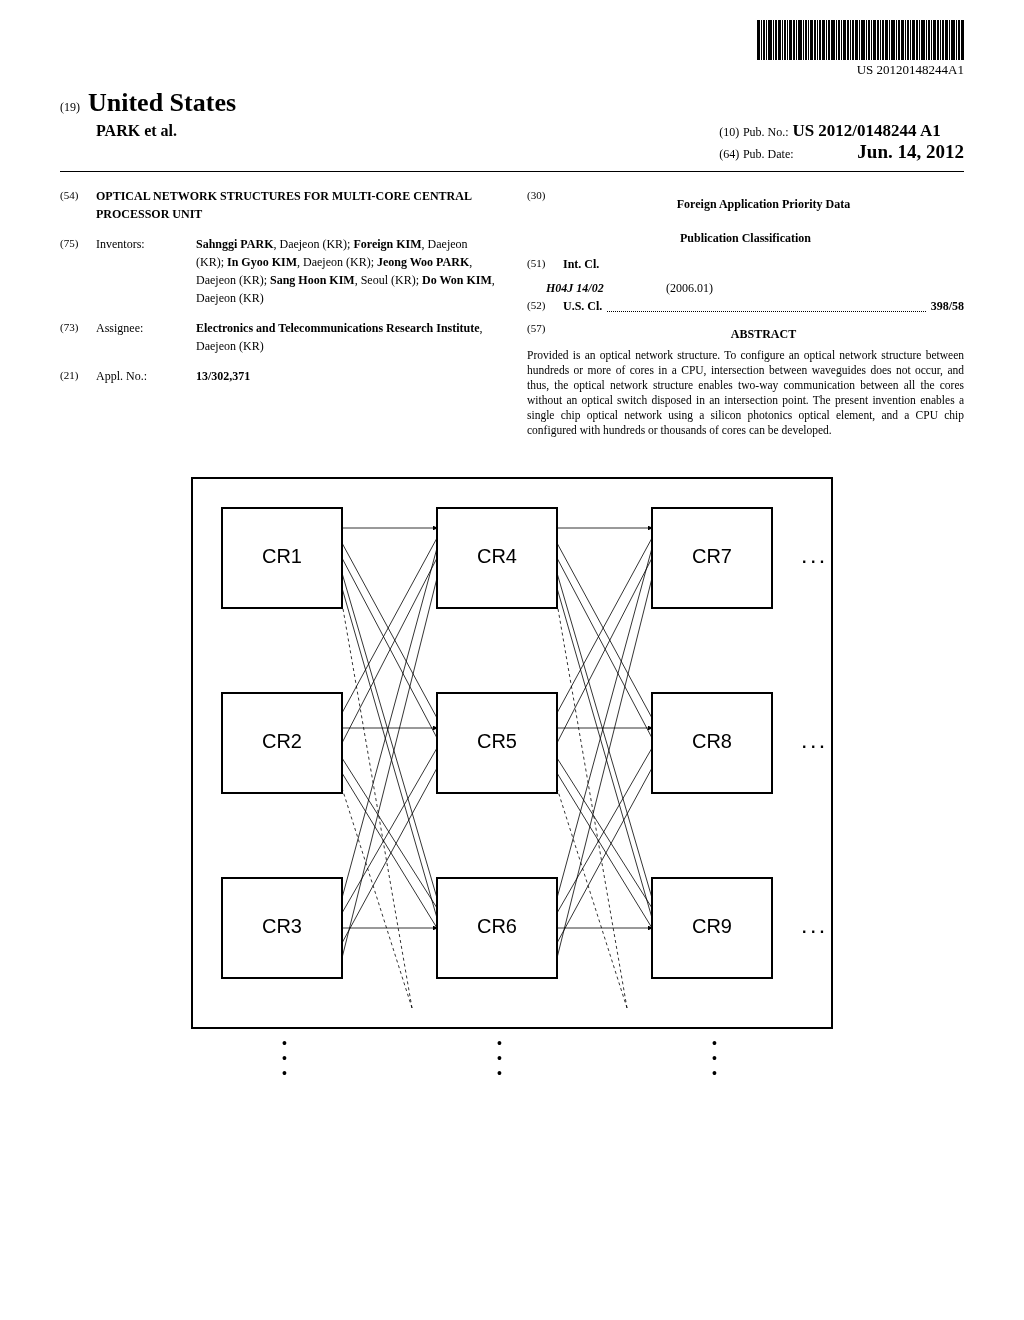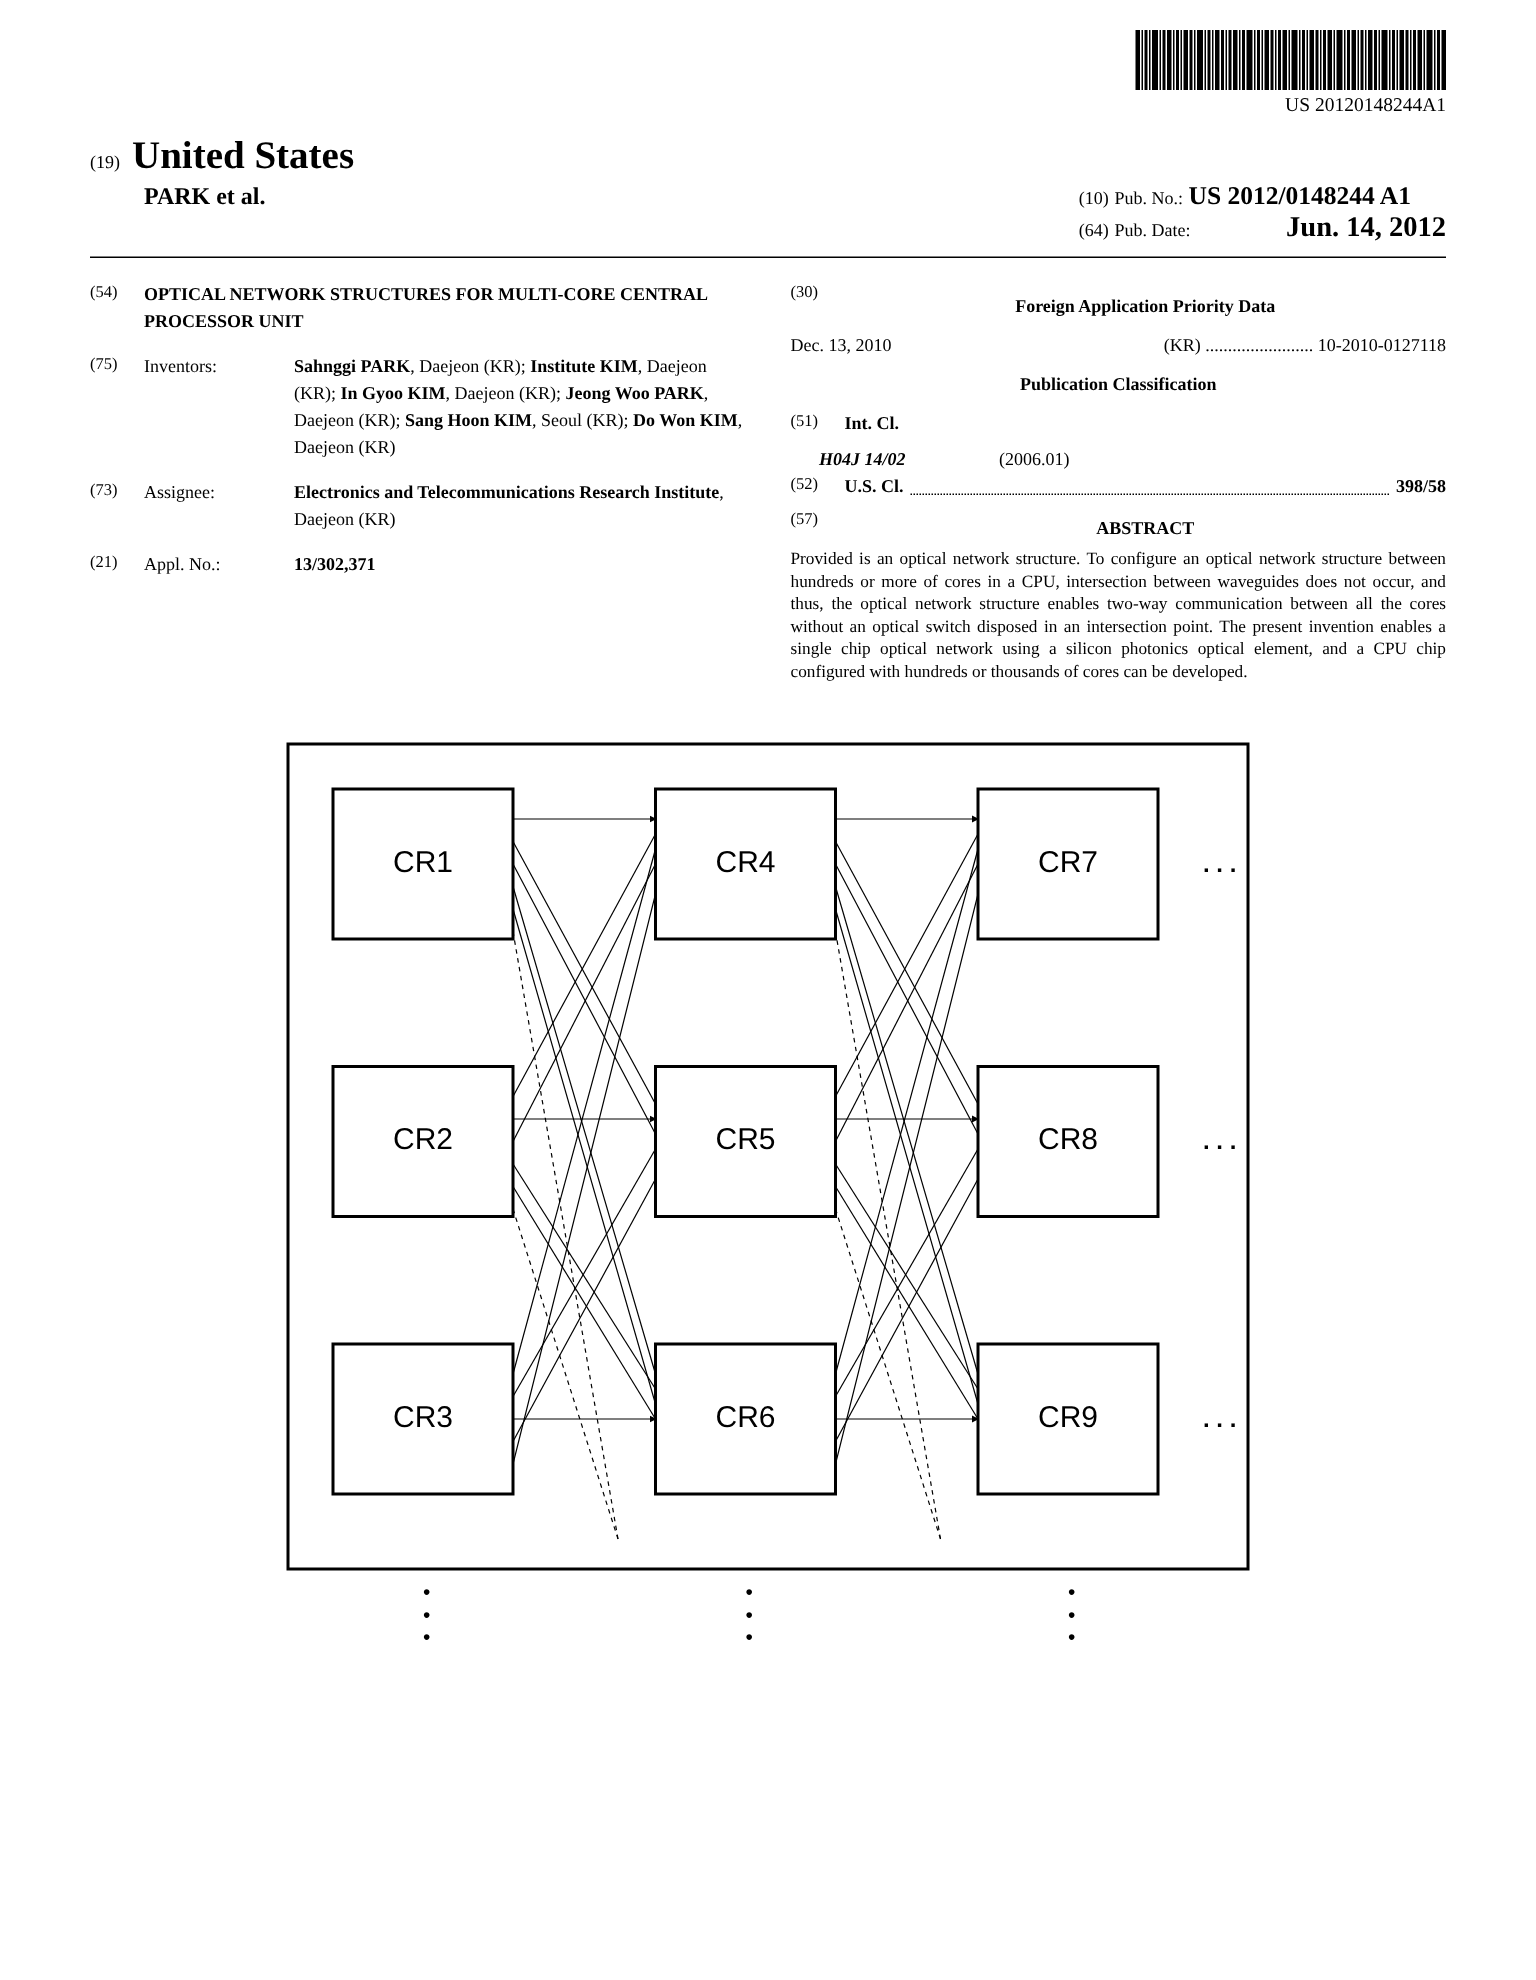--- a/index.html
+++ b/index.html
@@ -164,46 +164,38 @@
 
 <div class="content-cols">
   <div class="col">
     <div class="field-row">
       <span class="field-code">(54)</span>
       <span class="title-bold">OPTICAL NETWORK STRUCTURES FOR MULTI-CORE CENTRAL PROCESSOR UNIT</span>
     </div>
     <div class="field-row">
       <span class="field-code">(75)</span>
       <span class="field-label">Inventors:</span>
-      <span class="field-value inventor-list"><b>Sahnggi PARK</b>, Daejeon (KR); <b>Institute KIM</b>, Daejeon (KR); <b>In Gyoo KIM</b>, Daejeon (KR); <b>Jeong Woo PARK</b>, Daejeon (KR); <b>Sang Hoon KIM</b>, Seoul (KR); <b>Do Won KIM</b>, Daejeon (KR)</span>
+      <span class="field-value inventor-list"><b>Sahnggi PARK</b>, Daejeon (KR); <b>Foreign KIM</b>, Daejeon (KR); <b>In Gyoo KIM</b>, Daejeon (KR); <b>Jeong Woo PARK</b>, Daejeon (KR); <b>Sang Hoon KIM</b>, Seoul (KR); <b>Do Won KIM</b>, Daejeon (KR)</span>
     </div>
     <div class="field-row">
       <span class="field-code">(73)</span>
       <span class="field-label">Assignee:</span>
       <span class="field-value assignee-val"><b><span>Electronics and Telecommunications Research Institute</span></b>, <span>Daejeon (KR)</span></span>
     </div>
     <div class="field-row">
       <span class="field-code">(21)</span>
       <span class="field-label">Appl. No.:</span>
       <span class="field-value appl-no">13/302,371</span>
     </div>
   </div>
 
   <div class="col">
     <div style="display:flex;">
       <span class="field-code">(30)</span>
       <span class="section-center" style="flex:1;">Foreign Application Priority Data</span>
-    </div>
-    <div class="priority-row">
-      <span>Dec. 13, 2010</span>
-      <span>
-        <span>(KR)</span>
-        <span>........................</span>
-        <span>10-2010-0127118</span>
-      </span>
     </div>
     <div class="section-center">Publication Classification</div>
     <div class="class-row">
       <span class="class-code">(51)</span>
       <span class="class-label">Int. Cl.</span>
     </div>
     <div class="int-cl-row">
       <span class="int-cl-code">H04J 14/02</span>
       <span>(2006.01)</span>
     </div>

